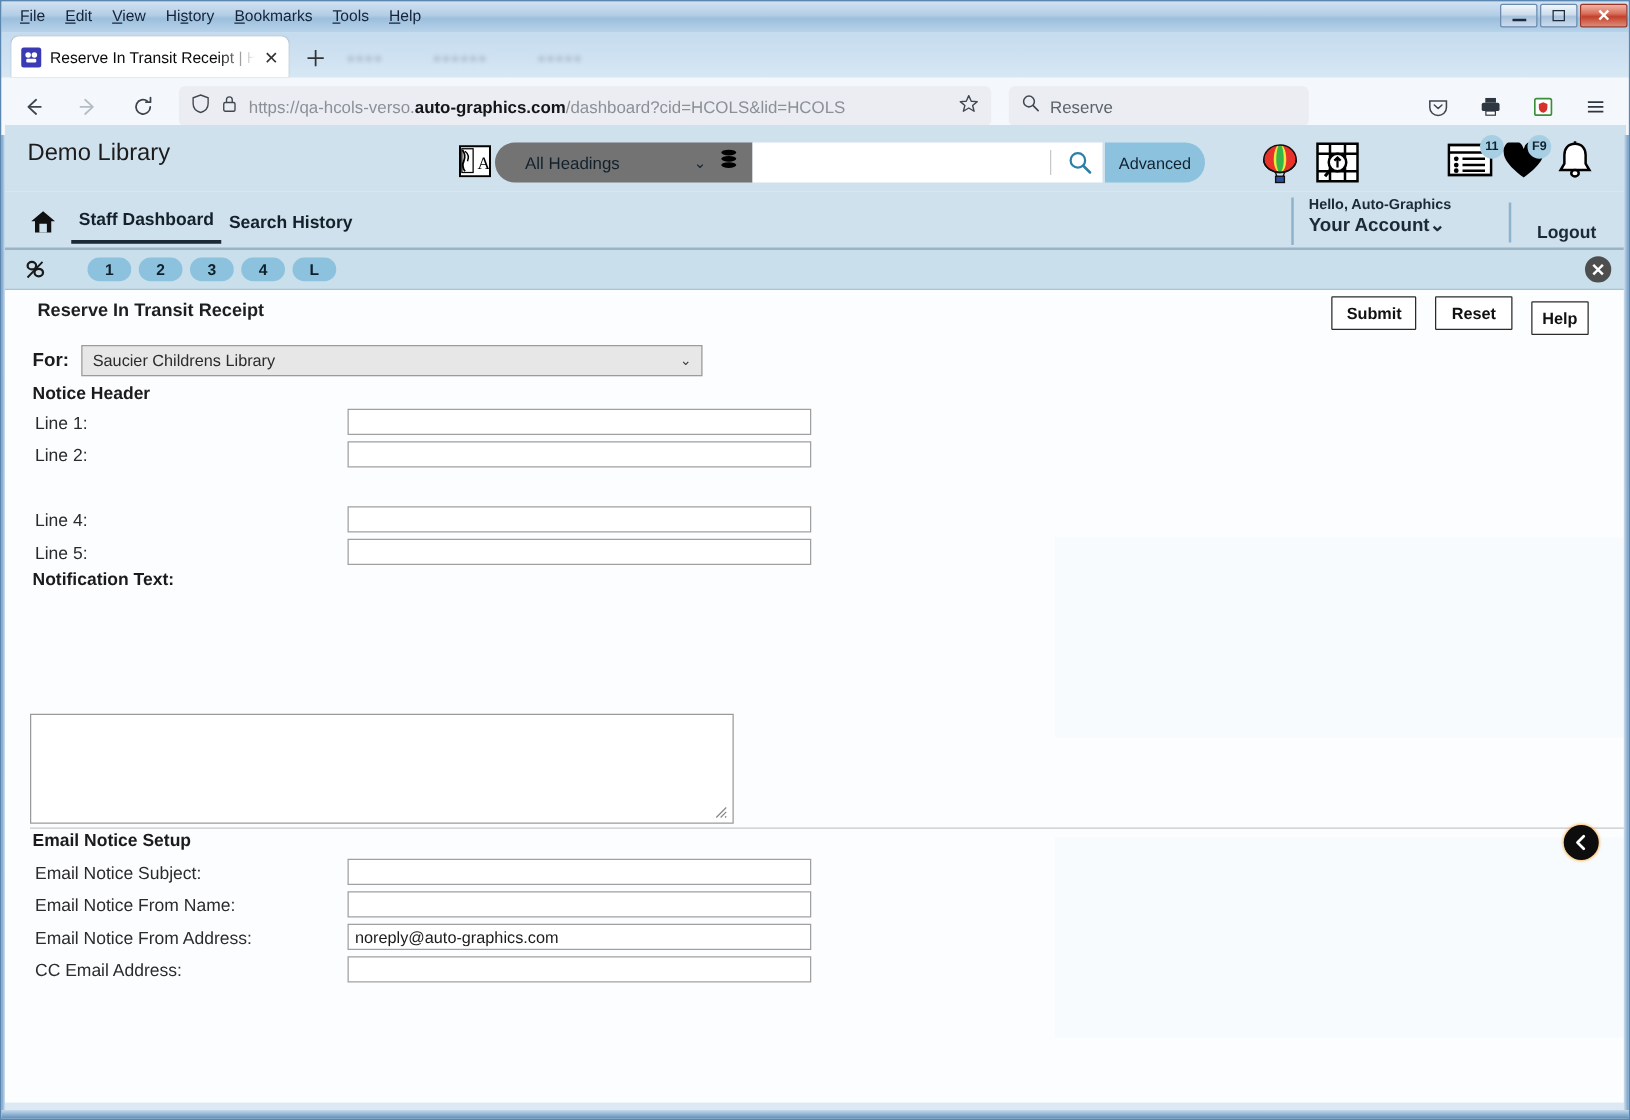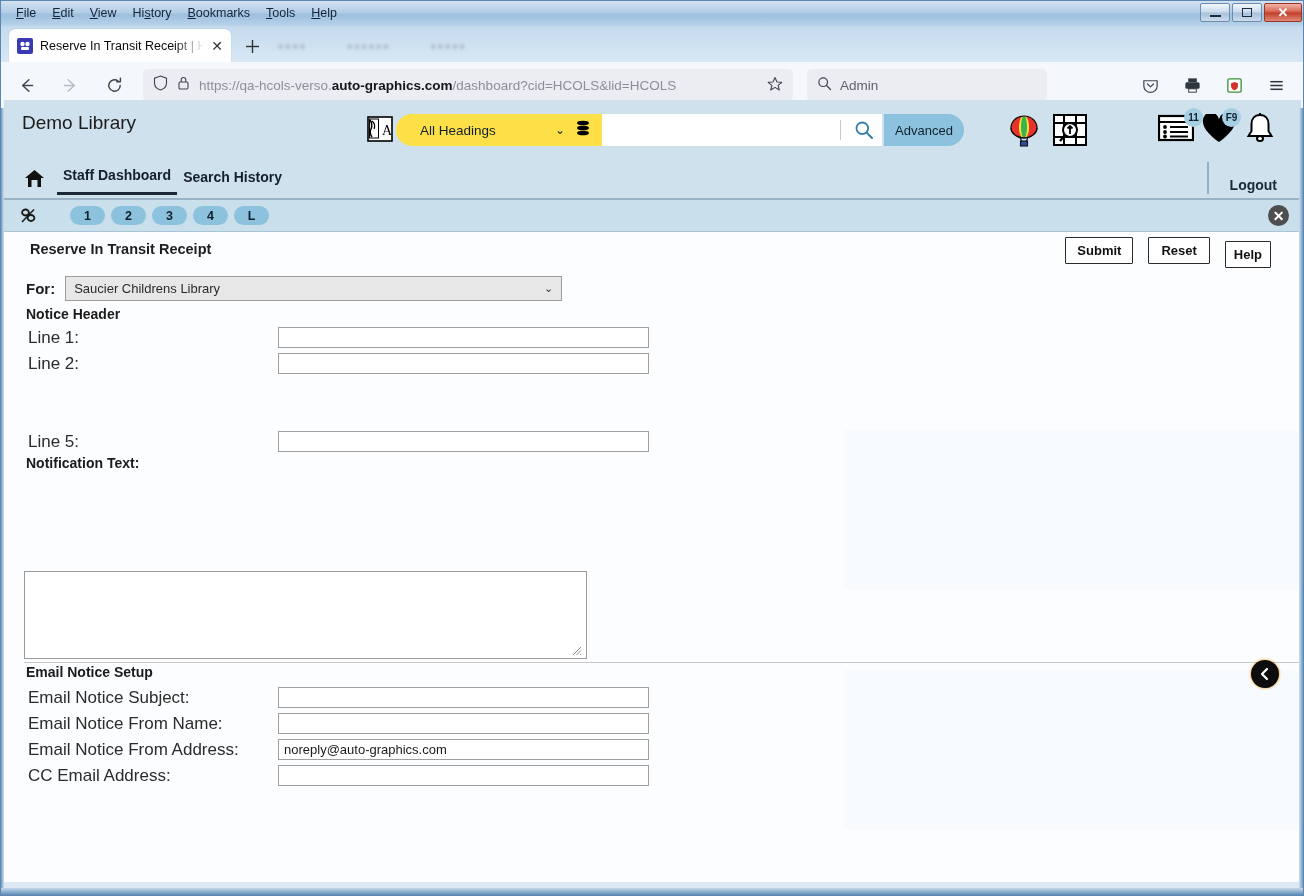--- a/index.html
+++ b/index.html
@@ -115,21 +115,21 @@
 
   
   .app-header {
     position:absolute; left:0; top:0; width:1297px; height:53px;
     background:#cfe1ec;
     display:flex; align-items:center;
   }
   .lib-name { position:absolute; left:18px; top:12px; font-size:19px; color:#1c1c1c; }
   .scope-pill {
     position:absolute; left:392px; top:14px; width:206px; height:32px;
-    background:#fde047; border-radius:16px 0 0 16px;
+    background:#737373; border-radius:16px 0 0 16px;
     display:flex; align-items:center;
   }
   .scope-label { font-size:13.5px; color:#12202c; margin-left:24px; }
   .scope-caret { margin-left:auto; margin-right:10px; font-size:12px; color:#12202c; }
   .scope-db { margin-right:11px; }
   .search-field {
     position:absolute; left:598px; top:14px; width:280px; height:32px;
     background:#ffffff; display:flex; align-items:center;
   }
   .search-divider { position:absolute; left:836px; top:20px; width:1px; height:20px; background:#c7c7c7;}
@@ -216,21 +216,21 @@
     width:497px; height:25px; background:#e7e7e7; border:1px solid #9c9c9c;
     display:flex; align-items:center; padding:0 8px;
     font-size:13px; color:#2b2b2b;
   }
   .select-caret { margin-left:auto; font-size:11px; color:#333; }
 
   .section-title {
     position:absolute; font-size:14px; font-weight:bold; color:#1b1b1b;
   }
   .field-row { position:absolute; display:flex; align-items:center; }
-  .field-label { font-size:17px; color:#2b2b2b; width:250px; }
+  .field-label { font-size:14px; color:#2b2b2b; width:250px; }
   .txt {
     width:371px; height:21px; background:#fff; border:1px solid #a0a0a0;
     font-size:13px; color:#1b1b1b; padding:0 5px;
     font-family:"Liberation Sans", sans-serif;
   }
   .notif-area {
     position:absolute; left:20px; top:339px; width:563px; height:88px;
     background:#fff; border:1px solid #9a9a9a;
     font-family:"Liberation Sans", sans-serif; font-size:13px; resize:none;
     padding:4px;
@@ -363,21 +363,21 @@
       </span>
     </div>
 
     <div class="searchbar">
       <span>
         <svg width="15" height="15" viewBox="0 0 16 16">
             <circle cx="6.6" cy="6.6" r="4.6" stroke="#41474f" stroke-width="1.3" fill="none"></circle>
             <line x1="10.2" y1="10.2" x2="14.4" y2="14.4" stroke="#41474f" stroke-width="1.4" stroke-linecap="round"></line>
           </svg>
       </span>
-      <span class="search-ph">Admin</span>
+      <span class="search-ph">Reserve</span>
     </div>
 
     <div class="nav-right">
       <span class="nav-ico">
         <svg width="19" height="19" viewBox="0 0 20 20">
             <path d="M3 5 h14 v5.5 c0 4-3.3 6.8-7 6.8 S3 14.5 3 10.5 Z" stroke="#41474f" stroke-width="1.3" fill="none"></path>
             <path d="M6.8 8.4 L10 11.4 L13.2 8.4" stroke="#41474f" stroke-width="1.3" fill="none" stroke-linecap="round" stroke-linejoin="round"></path>
           </svg>
       </span>
       <span class="nav-ico">
@@ -501,20 +501,24 @@
       <div class="nav-links">
         <span class="home-ico">
           <svg width="21" height="19" viewBox="0 0 21 19">
             <path d="M10.5 1 L20 9 H17 V18 H4 V9 H1 Z" fill="#111"></path>
             <rect x="7.5" y="11" width="6" height="7" fill="#cfe1ec"></rect>
           </svg>
         </span>
         <span class="nav-link active">Staff Dashboard</span>
         <span class="nav-link">Search History</span>
       </div>
+      <div class="acct-box">
+        <div class="acct-hello">Hello, Auto-Graphics</div>
+        <div class="acct-name"><span>Your Account</span><span>⌄</span></div>
+      </div>
       <div class="logout-div"></div>
       <div class="logout">Logout</div>
     </div>
 
     <div class="crumbbar">
       <span class="crumb-ico">
         <svg width="18" height="16" viewBox="0 0 18 16">
           <ellipse cx="5.5" cy="4.5" rx="3.4" ry="3" fill="none" stroke="#1a1a1a" stroke-width="1.8"></ellipse>
           <ellipse cx="11" cy="10" rx="3.4" ry="3" fill="none" stroke="#1a1a1a" stroke-width="1.8"></ellipse>
           <line x1="2" y1="14" x2="14" y2="1.5" stroke="#1a1a1a" stroke-width="1.5"></line>
@@ -552,20 +556,24 @@
       </div>
 
       <div class="section-title" style="left:22px; top:74px;">Notice Header</div>
 
       <div class="field-row" style="left:24px; top:95px;">
         <span class="field-label">Line 1:</span>
         <input class="txt" style="">
       </div>
       <div class="field-row" style="left:24px; top:121px;">
         <span class="field-label">Line 2:</span>
+        <input class="txt" style="">
+      </div>
+      <div class="field-row" style="left:24px; top:173px;">
+        <span class="field-label">Line 4:</span>
         <input class="txt" style="">
       </div>
       <div class="field-row" style="left:24px; top:199px;">
         <span class="field-label">Line 5:</span>
         <input class="txt" style="">
       </div>
 
       <div class="section-title" style="left:22px; top:223px;">Notification Text:</div>
       <textarea class="notif-area" style=""></textarea>
       <span class="resize-grip">

